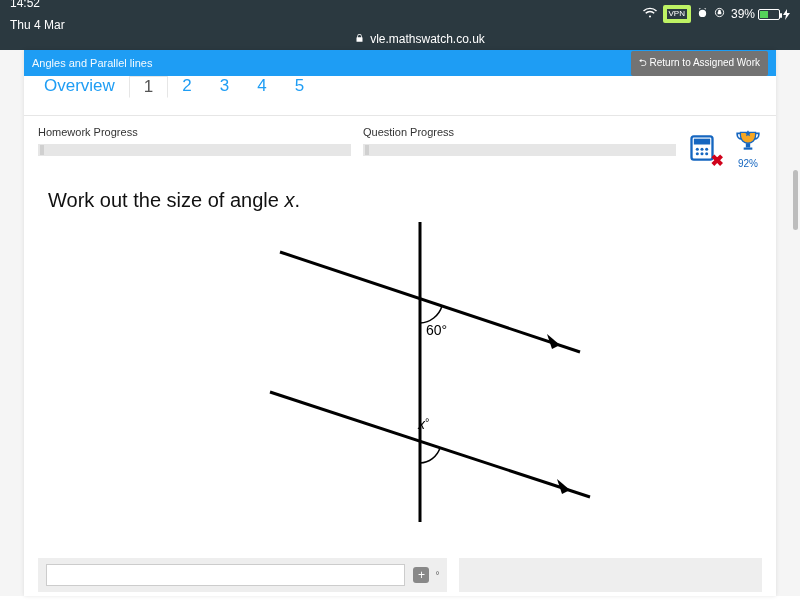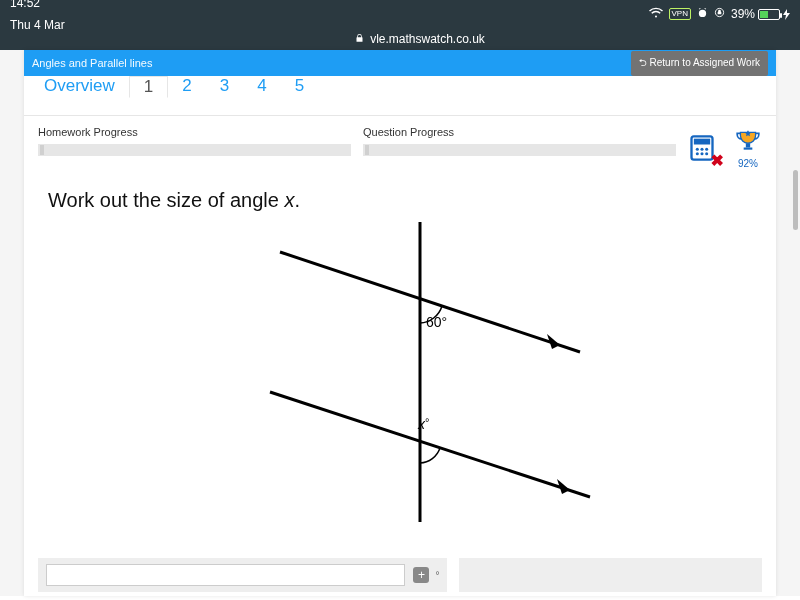--- a/index.html
+++ b/index.html
@@ -5,21 +5,21 @@
   * { box-sizing: border-box; margin: 0; padding: 0; }
   html, body { width: 800px; height: 600px; font-family: -apple-system, Helvetica, Arial, sans-serif; background:#fff; overflow:hidden; }
   
   .statusbar { height:28px; background:#2b3940; color:#fff; display:flex; align-items:center; font-size:12px; padding:0 10px; justify-content:space-between;}
   .statusbar .left { display:flex; gap:8px;flex-direction:column; }
   .statusbar .right { display:flex; gap:6px; align-items:center;}
   .statusbar .battery { display:inline-flex; align-items:center; gap:3px;}
   .statusbar .battery-shell{ width:22px; height:11px; border:1px solid #fff; border-radius:2px; position:relative;}
   .statusbar .battery-shell::after{content:""; position:absolute; right:-3px; top:3px; width:2px; height:5px; background:#fff; border-radius:1px;}
   .statusbar .battery-fill{ position:absolute; left:1px; top:1px; bottom:1px; width:38%; background:#55d25a;}
-  .vpnbox{ border:1px solid #bef264; border-radius:2px; font-size:8px; padding:0 2px; line-height:10px;}
+  .vpnbox{ border:4px solid #bef264; border-radius:2px; font-size:8px; padding:0 2px; line-height:10px;}
   
   .urlbar { height:22px; background:#2b3940; color:#fff; display:flex; align-items:center; justify-content:center; font-size:12px; gap:6px;padding-left:40px;}
   .lock { font-size:10px; }
   
   .page { position:relative; width:800px; height:546px; background:#f5f5f5; }
   .sheet { position:absolute; left:24px; right:24px; top:0; bottom:0; background:#fff; box-shadow:0 0 4px rgba(0,0,0,.1);}
   
   .bluebar { height:26px; background:#1E9DF4; color:#fff; display:flex; align-items:center; justify-content:space-between; font-size:11px; padding:0 8px; overflow:hidden;}
   .bluebar .title{ opacity:.95; white-space:nowrap;}
   .returnbtn { background:#737373; color:#fff; font-size:10px; padding:4px 8px; border-radius:2px; white-space:nowrap;}
@@ -174,21 +174,21 @@
 
         <line x1="220" y1="170" x2="540" y2="275" stroke="#000" stroke-width="3"></line>
 
         <polygon points="510,123 497,112 502,127" fill="#000"></polygon>
         <polygon points="520,268 507,257 512,272" fill="#000"></polygon>
 
         <path d="M 392 84 A 24 24 0 0 1 370 101" fill="none" stroke="#000" stroke-width="1.5"></path>
 
         <path d="M 390 226 A 22 22 0 0 1 370 241" fill="none" stroke="#000" stroke-width="1.5"></path>
       </svg>
-      <div class="anglelabel" style="left:378px; top:92px;">60°</div>
+      <div class="anglelabel" style="left:378px; top:100px;">60°</div>
       <div class="anglelabel" style="left:370px; top:194px; font-style:italic;"><span style="font-style:italic">x</span><span style="font-style:normal; font-size:11px; vertical-align:top;">°</span></div>
     </div>
 
     <div class="answer-area">
       <div class="ans-left">
         <div class="ans-input"></div>
         <div class="plusbtn">+</div>
         <div class="deg">°</div>
       </div>
       <div class="ans-right"></div>

